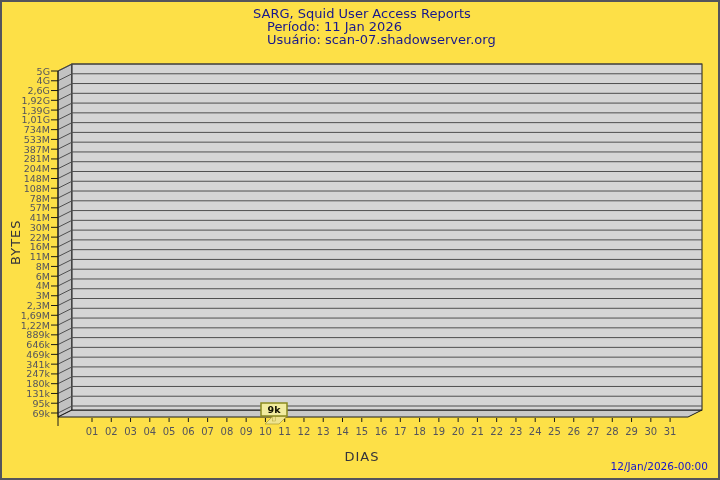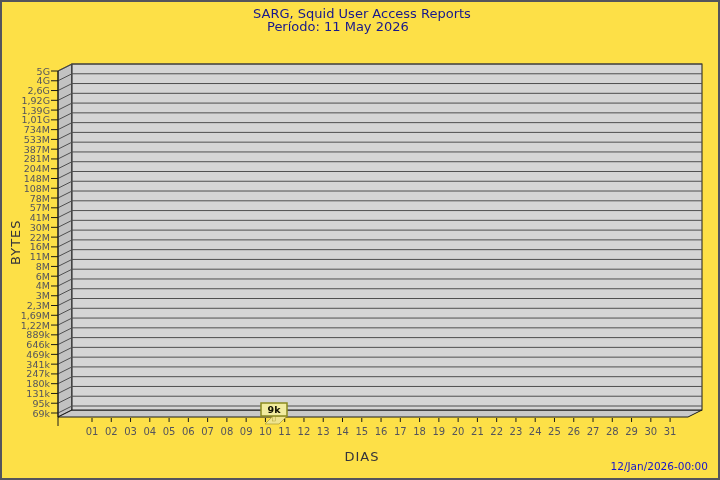--- a/index.html
+++ b/index.html
@@ -32,21 +32,22 @@
   }
   svg{position:absolute;left:0;top:0;}
   svg text{font-family:"DejaVu Sans", sans-serif;}
 </style>
 </head>
 <body>
 
 <div class="page">
 
   <div class="title-line1">SARG, Squid User Access Reports</div>
-  <div class="title-line2">Período: 11 May 2026</div>
+  <div class="title-line2">Período: 11 Jan 2026</div>
+  <div class="title-line3">Usuário: scan-07.shadowserver.org</div>
 
   <svg id="chart-svg" width="720" height="480" viewBox="0 0 720 480">
       <polygon points="56,69 70,62 70,408 56,415" fill="#c2c2c2" stroke="#1a1a1a" stroke-width="1"></polygon>
       <polygon points="56,415 70,408 700,408 686,415" fill="#c9c9c9" stroke="#1a1a1a" stroke-width="1"></polygon>
       <rect x="70" y="62" width="630" height="346" fill="#d5d5d5" stroke="#1a1a1a" stroke-width="1"></rect>
       <line x1="70" y1="62" x2="700" y2="62" stroke="#4f4f4f" stroke-width="1"></line>
       <line x1="56" y1="69" x2="70" y2="62" stroke="#4f4f4f" stroke-width="1"></line>
       <line x1="49" y1="69" x2="56" y2="69" stroke="#1a1a1a" stroke-width="1"></line>
       <text x="48" y="72.5" text-anchor="end" font-size="9.5px" fill="#53535d">5G</text>
       <line x1="70" y1="71.77142857142857" x2="700" y2="71.77142857142857" stroke="#4f4f4f" stroke-width="1"></line>

